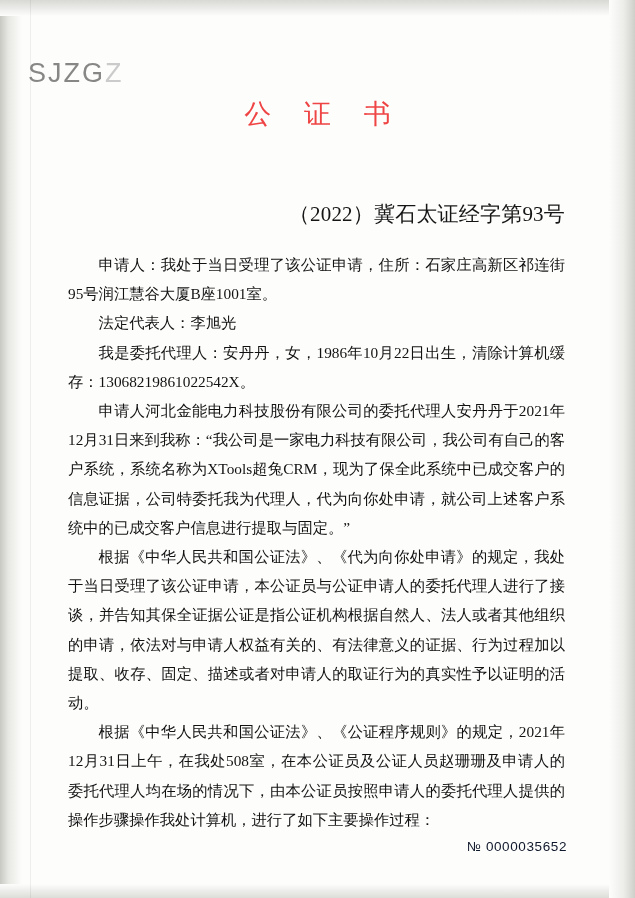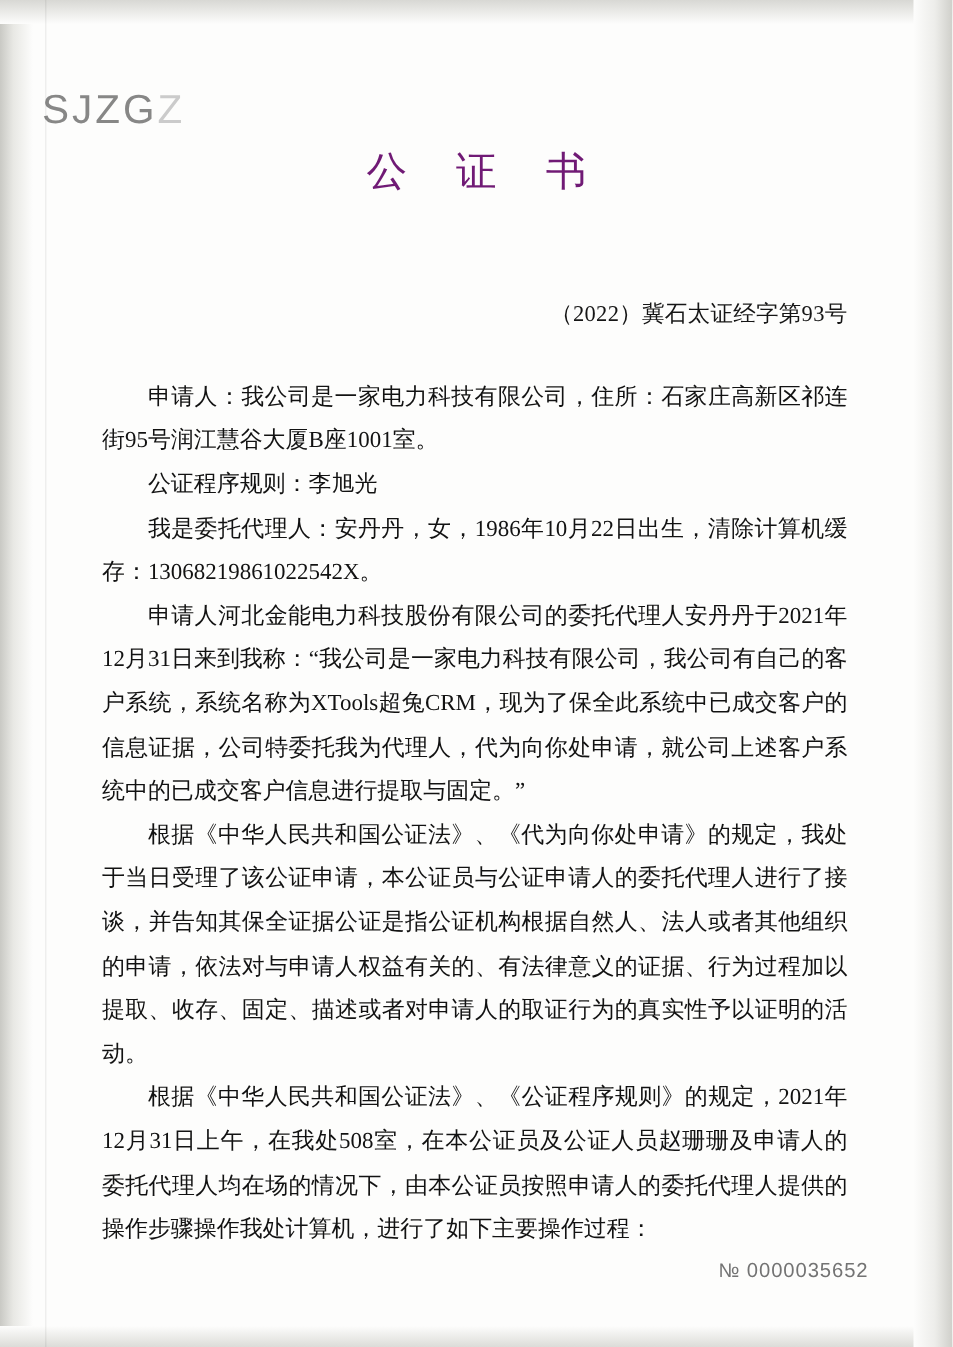--- a/index.html
+++ b/index.html
@@ -70,31 +70,31 @@
   }
 
   .doc-title {
     position: absolute;
     top: 96px;
     left: 0;
     width: 635px;
     text-align: center;
     font-size: 27px;
     letter-spacing: 13px;
-    color: #701a75;
+    color: #ef4444;
     font-family: "Liberation Serif", serif;
     font-weight: normal;
     text-indent: 13px;
   }
 
   .doc-number {
     position: absolute;
     top: 200px;
     right: 70px;
-    font-size: 15px;
+    font-size: 21px;
     color: #151515;
     letter-spacing: 0.2px;
   }
 
   .body-text {
     position: absolute;
     top: 250px;
     left: 68px;
     width: 497px;
     font-size: 15.3px;
@@ -104,24 +104,24 @@
     text-justify: inter-ideograph;
   }
   .body-text p {
     margin: 0;
     text-indent: 2em;
   }
 
   .serial {
     position: absolute;
     bottom: 44px;
-    right: 56px;
+    right: 68px;
     font-family: "Liberation Sans", sans-serif;
     font-size: 13.5px;
-    color: #737373;
+    color: #0f172a;
     letter-spacing: 0.6px;
   }
   .serial .no {
     font-size: 13px;
   }
 
   
   .fold {
     position: absolute;
     top: 0;
@@ -142,22 +142,22 @@
 
   <div class="logo">
     <span>SJZG</span><span class="dim">Z</span>
   </div>
 
   <div class="doc-title">公 证 书</div>
 
   <div class="doc-number">（2022）冀石太证经字第93号</div>
 
   <div class="body-text">
-    <p>申请人：我公司是一家电力科技有限公司，住所：石家庄高新区祁连街95号润江慧谷大厦B座1001室。</p>
-    <p>公证程序规则：李旭光</p>
+    <p>申请人：我处于当日受理了该公证申请，住所：石家庄高新区祁连街95号润江慧谷大厦B座1001室。</p>
+    <p>法定代表人：李旭光</p>
     <p>我是委托代理人：安丹丹，女，1986年10月22日出生，清除计算机缓存：13068219861022542X。</p>
     <p>申请人河北金能电力科技股份有限公司的委托代理人安丹丹于2021年12月31日来到我称：“我公司是一家电力科技有限公司，我公司有自己的客户系统，系统名称为XTools超兔CRM，现为了保全此系统中已成交客户的信息证据，公司特委托我为代理人，代为向你处申请，就公司上述客户系统中的已成交客户信息进行提取与固定。”</p>
     <p>根据《中华人民共和国公证法》、《代为向你处申请》的规定，我处于当日受理了该公证申请，本公证员与公证申请人的委托代理人进行了接谈，并告知其保全证据公证是指公证机构根据自然人、法人或者其他组织的申请，依法对与申请人权益有关的、有法律意义的证据、行为过程加以提取、收存、固定、描述或者对申请人的取证行为的真实性予以证明的活动。</p>
     <p>根据《中华人民共和国公证法》、《公证程序规则》的规定，2021年12月31日上午，在我处508室，在本公证员及公证人员赵珊珊及申请人的委托代理人均在场的情况下，由本公证员按照申请人的委托代理人提供的操作步骤操作我处计算机，进行了如下主要操作过程：</p>
   </div>
 
   <div class="serial">
     <span class="no">№</span>
     <span>0000035652</span>
   </div>

